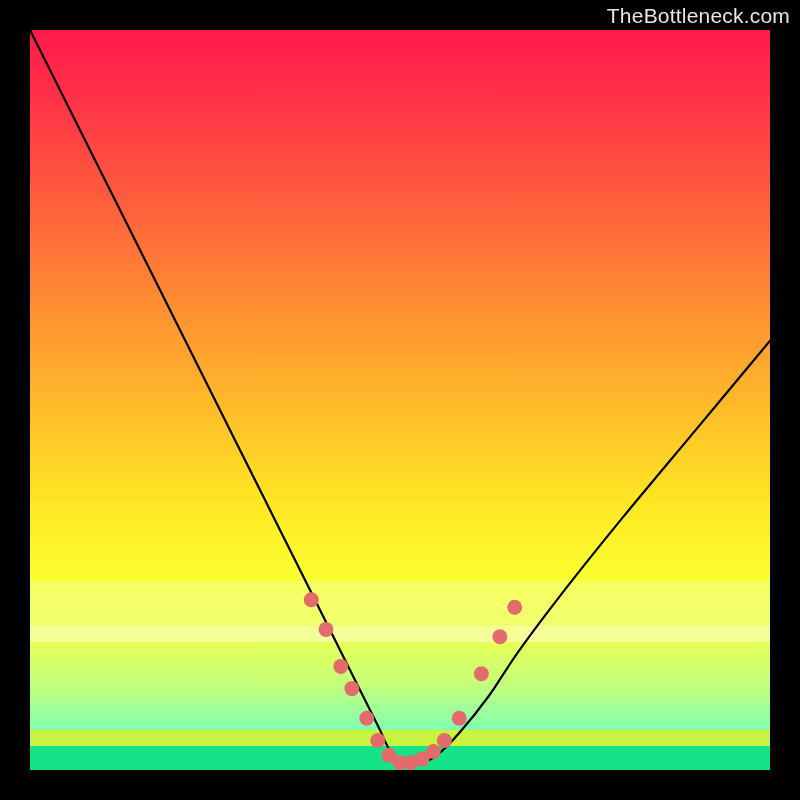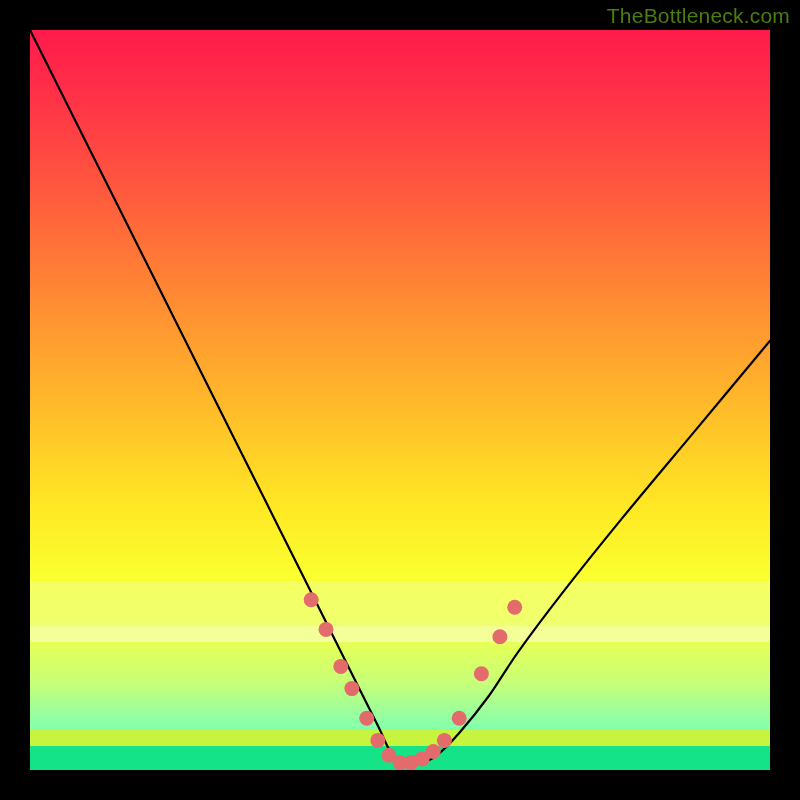--- a/index.html
+++ b/index.html
@@ -70,21 +70,21 @@
   svg.curve {
     position: absolute;
     inset: 0;
     width: 100%;
     height: 100%;
   }
   .watermark {
     position: absolute;
     top: 4px;
     right: 10px;
-    color: #4d7c0f;
+    color: #e5e5e5;
     font-size: 21px;
     letter-spacing: 0.2px;
     user-select: none;
   }
 </style>
 </head>
 <body>
 
 <div class="watermark">TheBottleneck.com</div>
 

